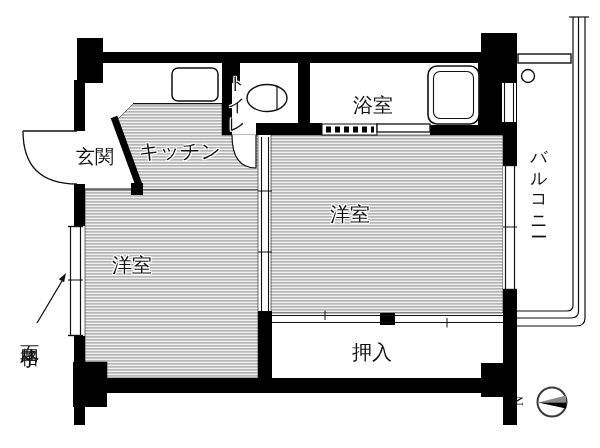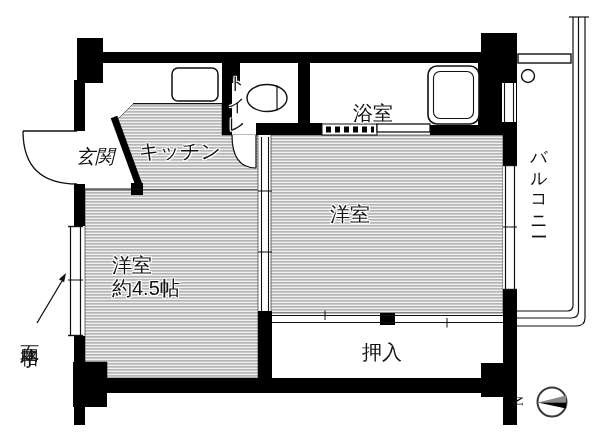--- a/index.html
+++ b/index.html
@@ -3,27 +3,27 @@
 <meta charset="utf-8">
 <style>
   html,body{margin:0;padding:0;background:#fff;}
   #stage{position:relative;width:600px;height:448px;background:#fff;overflow:hidden;
          font-family:"Liberation Sans","DejaVu Sans",sans-serif;color:#111;}
   #plan-svg{position:absolute;left:0;top:0;}
   .lbl{position:absolute;color:#111;white-space:nowrap;line-height:1.15;
        text-shadow:-1px -1px 0 #fff,1px -1px 0 #fff,-1px 1px 0 #fff,1px 1px 0 #fff,0 0 3px #fff;}
   .vert{writing-mode:vertical-rl;text-orientation:upright;}
   .center2{text-align:left;}
-  .lbl-entrance{left:76px;top:146px;font-size:19px;font-style:italic;}
+  .lbl-entrance{left:76px;top:146px;font-size:19px;}
   .lbl-kitchen{left:139px;top:140px;font-size:20px;text-align:right;}
   .lbl-toilet{left:227px;top:64px;font-size:17px;letter-spacing:2px;}
-  .lbl-bath{left:353px;top:102px;font-size:20px;}
+  .lbl-bath{left:353px;top:94px;font-size:20px;}
   .lbl-room6{left:330px;top:203px;width:116px;font-size:20px;line-height:22px;}
   .lbl-room45{left:112px;top:254px;width:120px;font-size:20px;line-height:23px;}
-  .lbl-closet{left:352px;top:341px;font-size:20px;margin-left:10px;}
+  .lbl-closet{left:352px;top:341px;font-size:20px;}
   .lbl-balcony{left:529px;top:138px;font-size:17px;letter-spacing:3px;}
   .lbl-grate{left:19px;top:330px;font-size:19px;letter-spacing:3px;}
   .lbl-north{left:514px;top:393px;font-size:14px;font-family:"Liberation Serif","DejaVu Serif",serif;
              transform:rotate(-90deg);text-shadow:none;}
 </style>
 </head>
 <body>
 
 <div id="stage">
 
@@ -145,19 +145,18 @@
 
   <div class="lbl lbl-entrance">玄関</div>
   <div class="lbl lbl-kitchen">キッチン</div>
   <div class="lbl vert lbl-toilet">トイレ</div>
   <div class="lbl lbl-bath">浴室</div>
   <div class="lbl center2 lbl-room6">
     <div>洋室</div>
   </div>
   <div class="lbl center2 lbl-room45">
     <div>洋室</div>
-    <div>約4.5帖</div>
   </div>
   <div class="lbl lbl-closet">押入</div>
   <div class="lbl vert lbl-balcony">バルコニー</div>
   <div class="lbl vert lbl-grate">面格子</div>
   <div class="lbl lbl-north">N</div>
 </div>
 
 </body></html>

